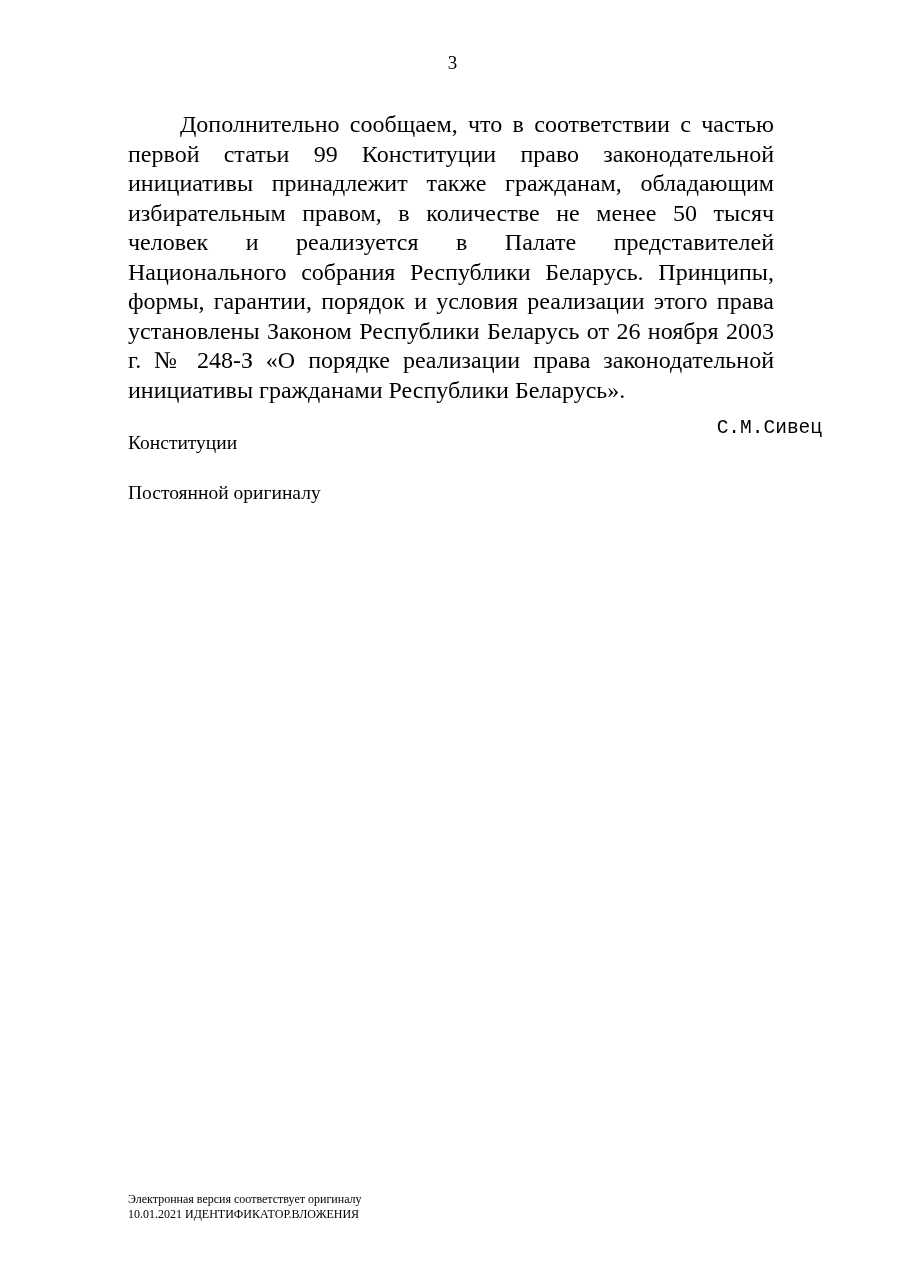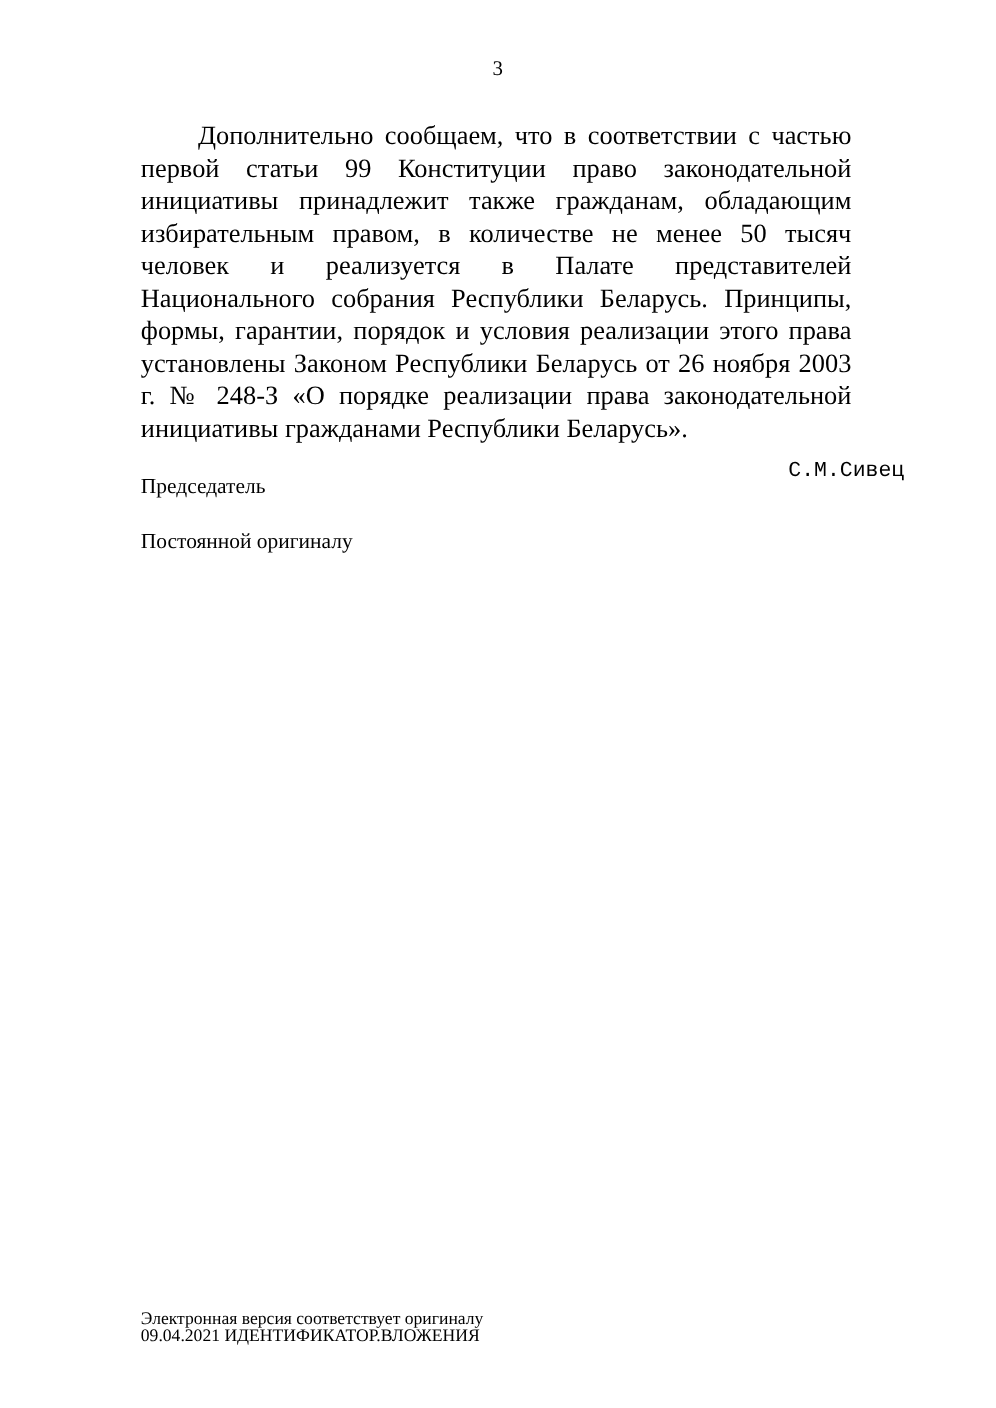--- a/index.html
+++ b/index.html
@@ -61,21 +61,21 @@
     font-size: 19.5px;
     line-height: 25px;
     margin-top: 11px;
     padding-right: 6px;
     font-family: Liberation Mono, monospace;
   }
   .footer-stamp {
     position: absolute;
     left: 128px;
     top: 1192px;
-    font-size: 16px;
+    font-size: 12px;
     line-height: 15px;
     font-family: "Liberation Serif", "DejaVu Serif", serif;
     color: #000000;
   }
   .footer-stamp div {
     white-space: nowrap;
   }
 </style>
 </head>
 <body>
@@ -83,24 +83,24 @@
 <div class="page">
 
   <div class="page-number">3</div>
 
   <div class="body-block">
     <p class="para">Дополнительно сообщаем, что в соответствии с частью первой статьи 99 Конституции право законодательной инициативы принадлежит также гражданам, обладающим избирательным правом, в количестве не менее 50 тысяч человек и реализуется в Палате представителей Национального собрания Республики Беларусь. Принципы, формы, гарантии, порядок и условия реализации этого права установлены Законом Республики Беларусь от 26 ноября 2003 г. № 248-З «О порядке реализации права законодательной инициативы гражданами Республики Беларусь».</p>
   </div>
 
   <div class="signature-block">
     <div class="signature-left">
-      <div>Председатель</div>
+      <div>Конституции</div>
       <div>Постоянной оригиналу</div>
     </div>
     <div class="signature-name">С.М.Сивец</div>
   </div>
 
   <div class="footer-stamp">
     <div>Электронная версия соответствует оригиналу</div>
-    <div>09.04.2021 ИДЕНТИФИКАТОР.ВЛОЖЕНИЯ</div>
+    <div>10.01.2021 ИДЕНТИФИКАТОР.ВЛОЖЕНИЯ</div>
   </div>
 
 </div>
 
 </body></html>

